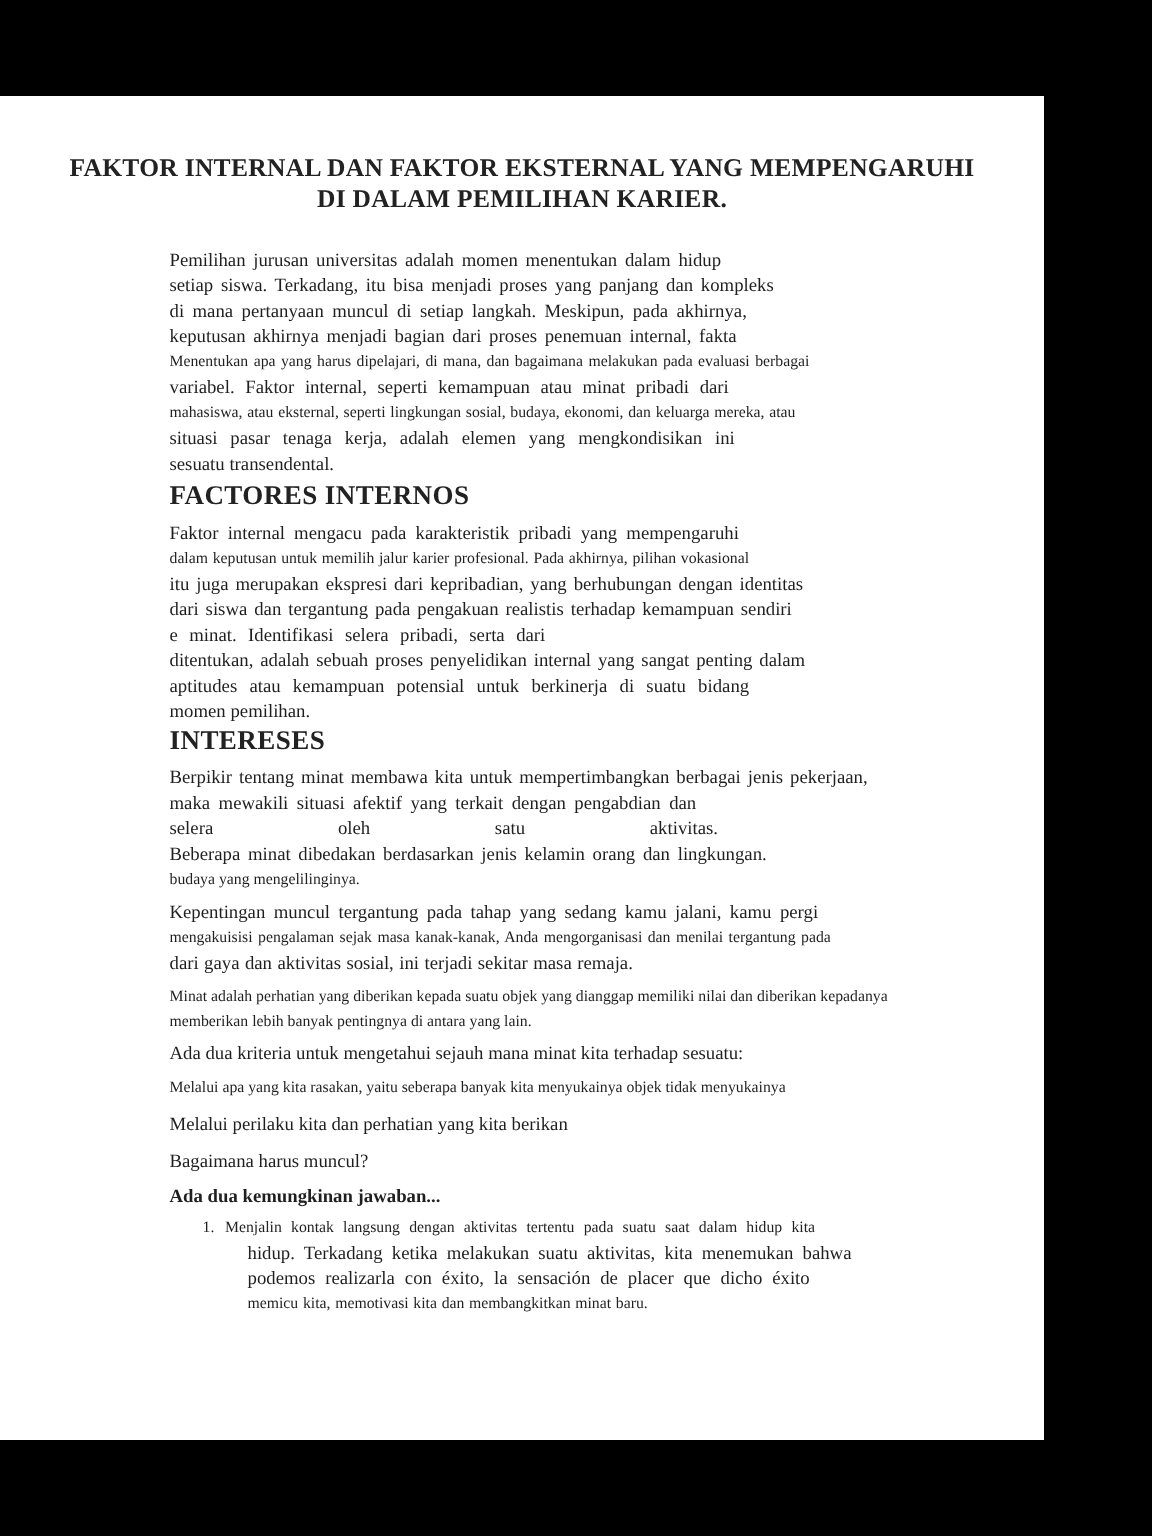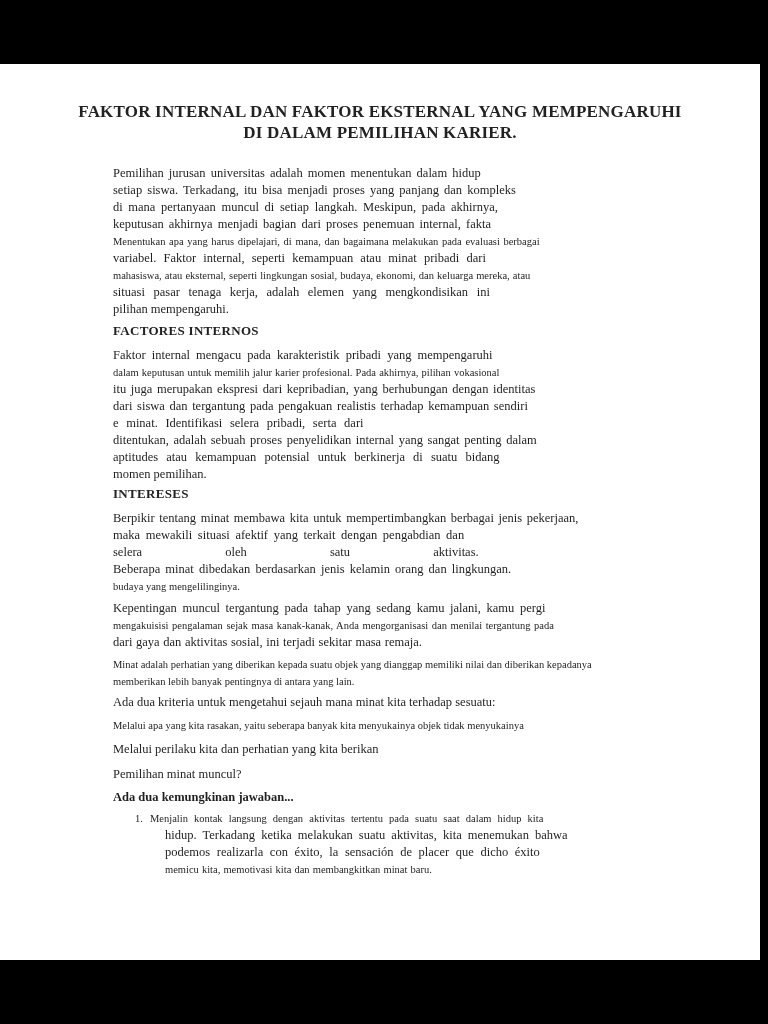--- a/index.html
+++ b/index.html
@@ -10,21 +10,21 @@
     overflow: hidden;
     font-family: "Liberation Serif", "DejaVu Serif", serif;
   }
   .bar {
     position: absolute; left: 0; width: 768px; height: 64px; background: #000000;
   }
   .bar.top { top: 0; }
   .bar.bottom { top: 960px; }
   .paper {
     position: absolute; top: 64px; left: 0;
-    width: 760px; height: 896px;
+    width: 696px; height: 896px;
     background: #ffffff;
     box-sizing: border-box;
     padding-top: 37px;
     color: #1f1f1f;
   }
   .doc-title {
     width: 100%;
     text-align: center;
     font-weight: bold;
     font-size: 17px;
@@ -32,21 +32,21 @@
     letter-spacing: 0.2px;
     color: #222;
   }
   .doc-content {
     margin-left: 113px;
     margin-right: 60px;
     margin-top: 22px;
   }
   .heading {
     font-weight: bold;
-    font-size: 13px;
+    font-size: 18px;
     line-height: 17px;
     letter-spacing: 0.3px;
     white-space: nowrap;
     color: #222;
   }
   .para, .list-item { }
   .line {
     line-height: 17px;
     white-space: nowrap;
   }
@@ -70,21 +70,21 @@
   <div class="doc-content" id="doc-content">
       <div class="para" style="margin-top: 0px;">
         <div class="line md" style="word-spacing: 2px;">Pemilihan jurusan universitas adalah momen menentukan dalam hidup</div>
         <div class="line md" style="word-spacing: 2px;">setiap siswa. Terkadang, itu bisa menjadi proses yang panjang dan kompleks</div>
         <div class="line md" style="word-spacing: 2.5px;">di mana pertanyaan muncul di setiap langkah. Meskipun, pada akhirnya,</div>
         <div class="line md" style="word-spacing: 2px;">keputusan akhirnya menjadi bagian dari proses penemuan internal, fakta</div>
         <div class="line sm" style="word-spacing: 1px;">Menentukan apa yang harus dipelajari, di mana, dan bagaimana melakukan pada evaluasi berbagai</div>
         <div class="line md" style="word-spacing: 4px;">variabel. Faktor internal, seperti kemampuan atau minat pribadi dari</div>
         <div class="line sm" style="word-spacing: 0.5px;">mahasiswa, atau eksternal, seperti lingkungan sosial, budaya, ekonomi, dan keluarga mereka, atau</div>
         <div class="line md" style="word-spacing: 5.5px;">situasi pasar tenaga kerja, adalah elemen yang mengkondisikan ini</div>
-        <div class="line md">pilihan mempengaruhi.</div>
+        <div class="line md">sesuatu transendental.</div>
       </div>
       <div class="heading" style="margin-top: 4px;">FACTORES INTERNOS</div>
       <div class="para" style="margin-top: 8px;">
         <div class="line md" style="word-spacing: 3px;">Faktor internal mengacu pada karakteristik pribadi yang mempengaruhi</div>
         <div class="line sm" style="word-spacing: 0.5px;">dalam keputusan untuk memilih jalur karier profesional. Pada akhirnya, pilihan vokasional</div>
         <div class="line md" style="word-spacing: 1.5px;">itu juga merupakan ekspresi dari kepribadian, yang berhubungan dengan identitas</div>
         <div class="line md" style="word-spacing: 1.5px;">dari siswa dan tergantung pada pengakuan realistis terhadap kemampuan sendiri</div>
         <div class="line md" style="word-spacing: 4.5px;">e minat. Identifikasi selera pribadi, serta dari</div>
         <div class="line md" style="word-spacing: 1.5px;">ditentukan, adalah sebuah proses penyelidikan internal yang sangat penting dalam</div>
         <div class="line md" style="word-spacing: 5px;">aptitudes atau kemampuan potensial untuk berkinerja di suatu bidang</div>
@@ -110,21 +110,21 @@
       <div class="para" style="margin-top: 4px;">
         <div class="line md">Ada dua kriteria untuk mengetahui sejauh mana minat kita terhadap sesuatu:</div>
       </div>
       <div class="para" style="margin-top: 6px;">
         <div class="line sm">Melalui apa yang kita rasakan, yaitu seberapa banyak kita menyukainya objek tidak menyukainya</div>
       </div>
       <div class="para" style="margin-top: 7px;">
         <div class="line md">Melalui perilaku kita dan perhatian yang kita berikan</div>
       </div>
       <div class="para" style="margin-top: 8px;">
-        <div class="line md">Pemilihan minat muncul?</div>
+        <div class="line md">Bagaimana harus muncul?</div>
       </div>
       <div class="para" style="margin-top: 6px; font-weight: bold;">
         <div class="line md">Ada dua kemungkinan jawaban...</div>
       </div>
       <div class="list-item" style="margin-top: 4px;">
         <div class="line sm" style="word-spacing: 3.5px; padding-left: 22px;"><span class="num">1.</span>Menjalin kontak langsung dengan aktivitas tertentu pada suatu saat dalam hidup kita</div>
         <div class="line md" style="word-spacing: 3px; padding-left: 52px;">hidup. Terkadang ketika melakukan suatu aktivitas, kita menemukan bahwa</div>
         <div class="line md" style="word-spacing: 3.5px; padding-left: 52px;">podemos realizarla con éxito, la sensación de placer que dicho éxito</div>
         <div class="line sm" style="word-spacing: 0.5px; padding-left: 52px;">memicu kita, memotivasi kita dan membangkitkan minat baru.</div>
       </div>

